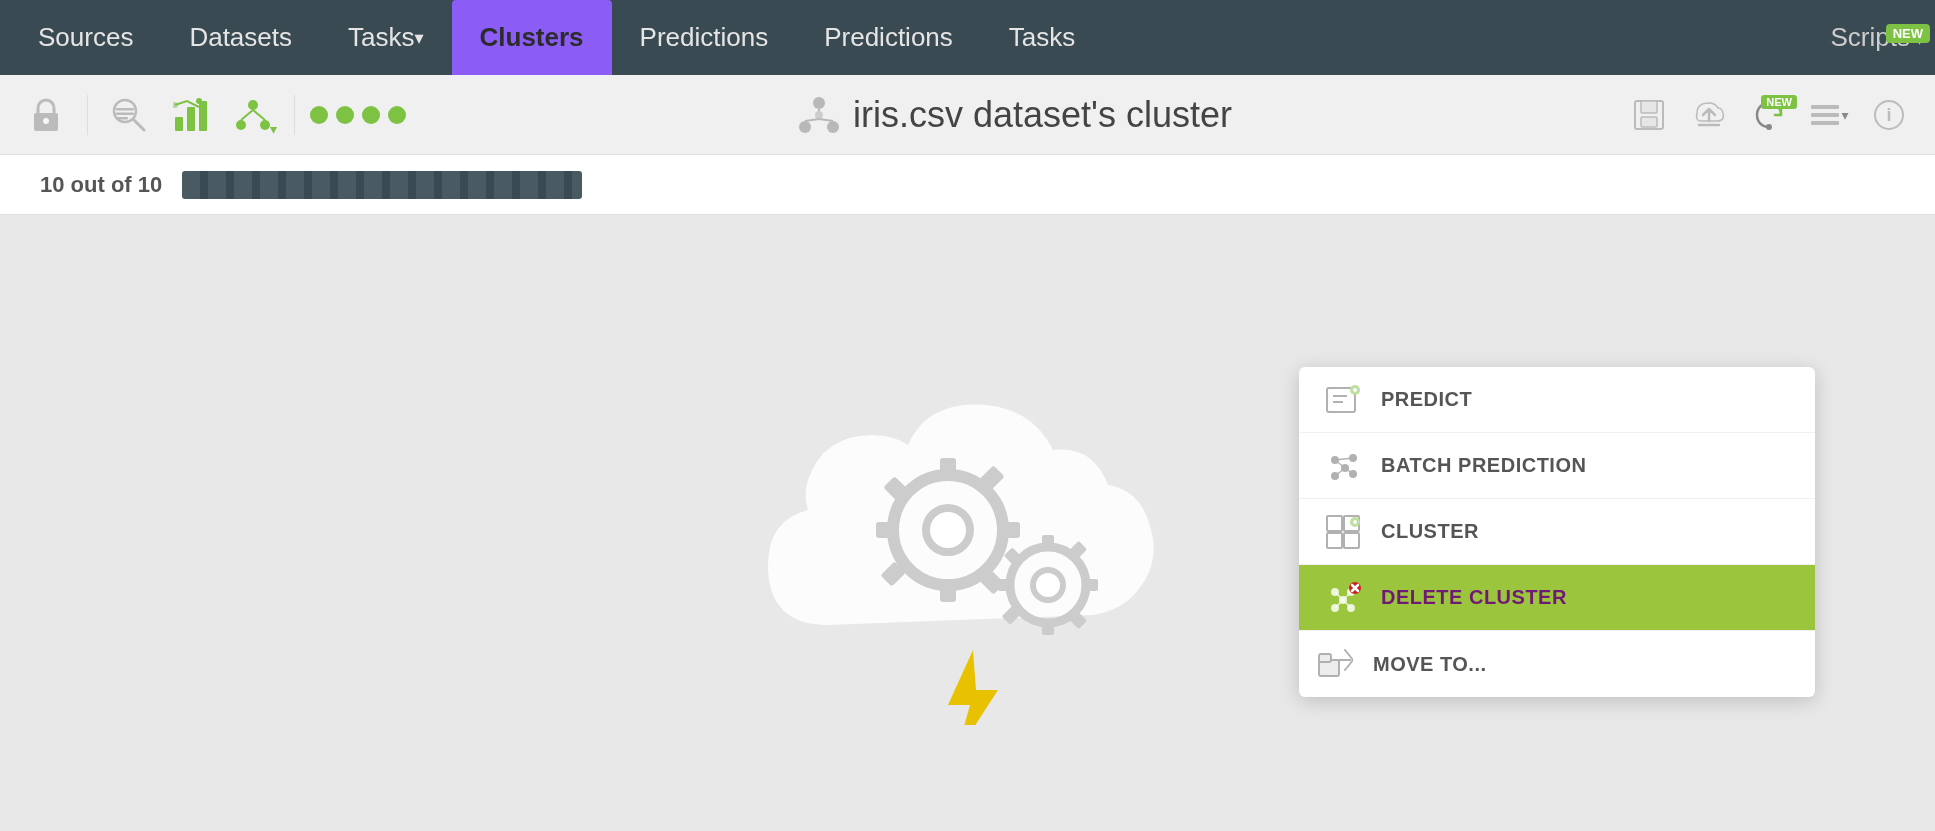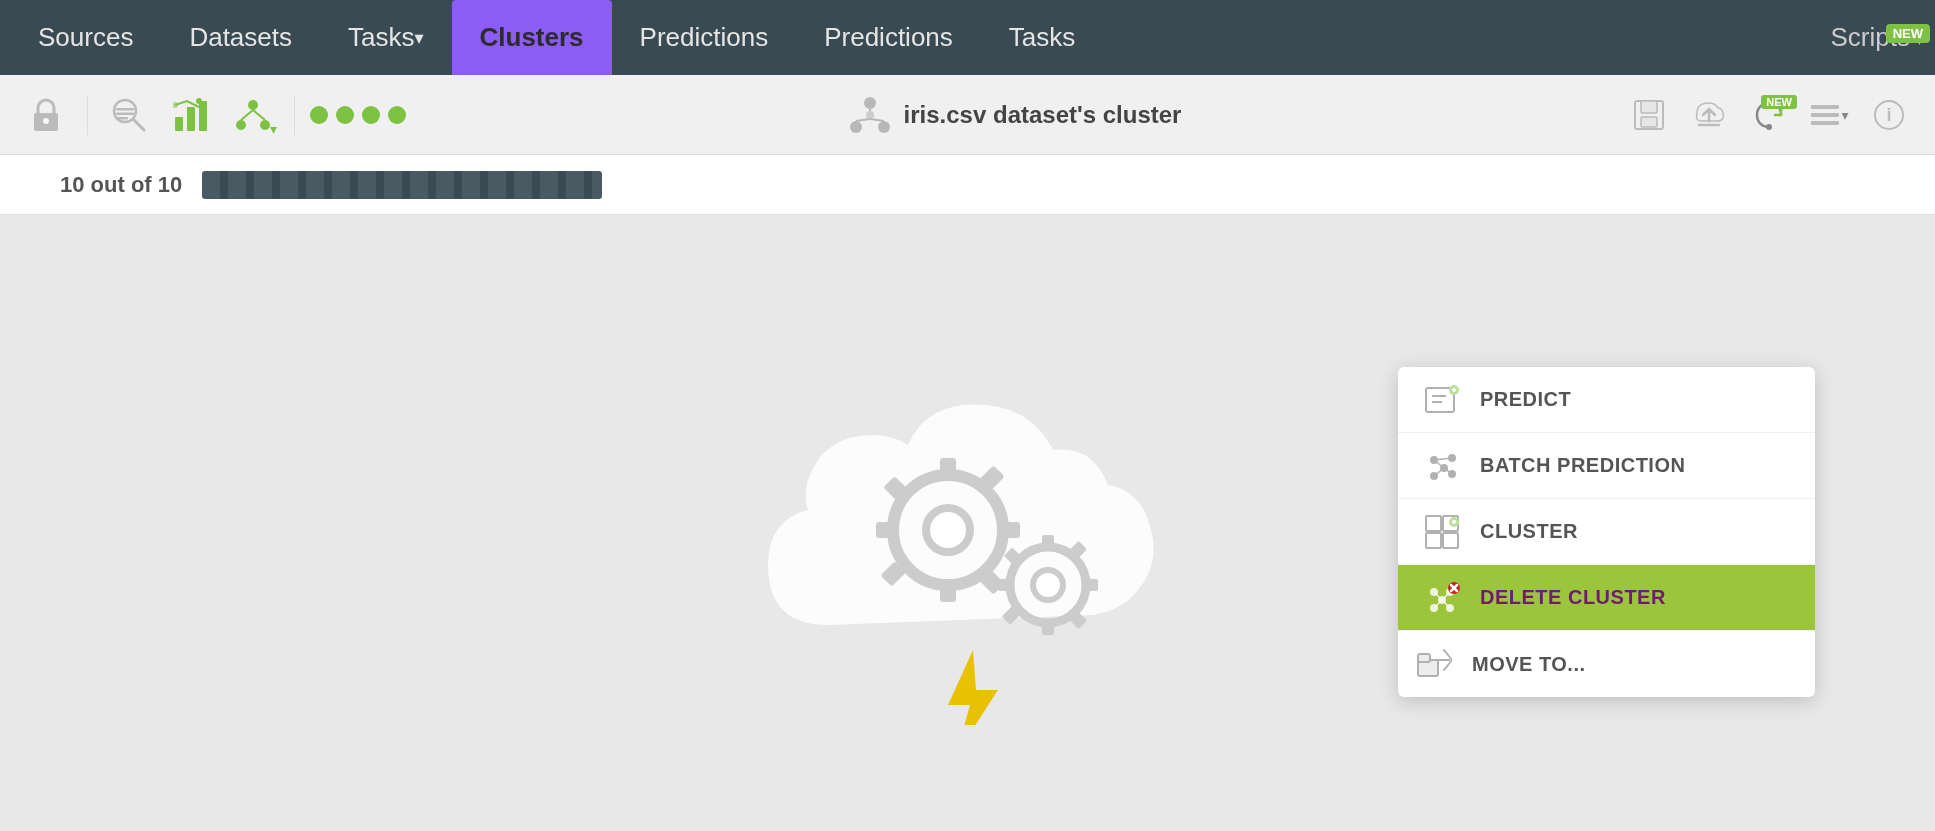--- a/index.html
+++ b/index.html
@@ -101,38 +101,38 @@
       align-items: center;
       justify-content: center;
       gap: 12px;
     }
     .cluster-icon-svg {
       width: 44px;
       height: 44px;
       opacity: 0.4;
     }
     .title-text {
-      font-size: 24px;
+      font-size: 36px;
       color: #444;
-      font-weight: bold;
+      font-weight: normal;
     }
 
     .toolbar-right {
       display: flex;
       align-items: center;
       gap: 8px;
     }
 
     
     .progress-area {
       background: #fff;
       height: 60px;
       display: flex;
       align-items: center;
-      padding: 0 60px;
+      padding: 0 40px;
       gap: 20px;
       border-bottom: 1px solid #ddd;
     }
     .progress-label {
       font-size: 22px;
       color: #555;
       white-space: nowrap;
       font-weight: bold;
     }
     .progress-bar-container {
@@ -170,21 +170,21 @@
     }
 
     
     .dropdown-menu {
       position: absolute;
       top: 152px;
       right: 120px;
       background: #fff;
       border-radius: 6px;
       box-shadow: 0 4px 20px rgba(0,0,0,0.18);
-      width: 417px;
+      width: 516px;
       z-index: 100;
       overflow: hidden;
     }
     .dropdown-item {
       display: flex;
       align-items: center;
       padding: 0 24px;
       height: 66px;
       gap: 18px;
       cursor: pointer;

